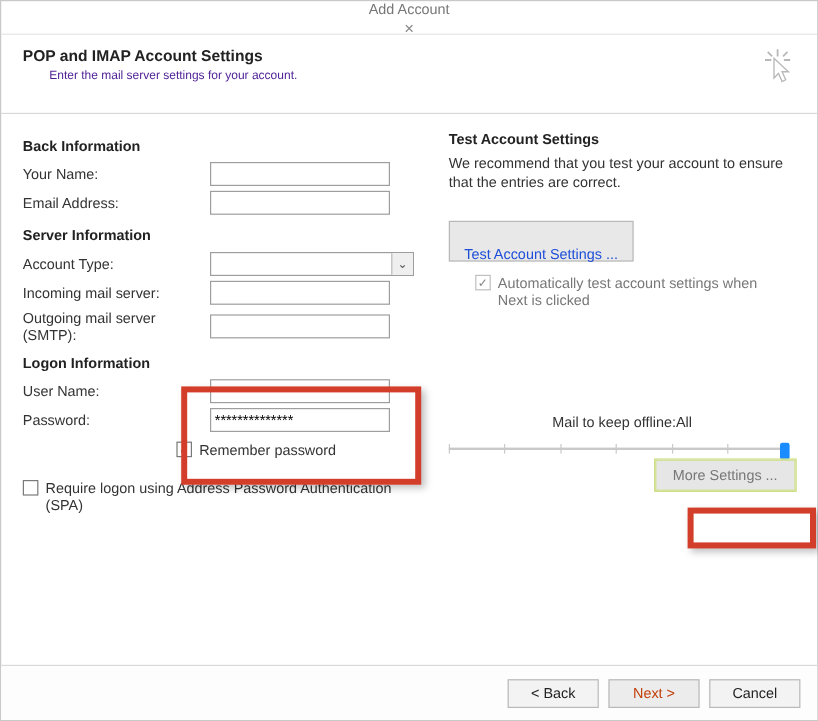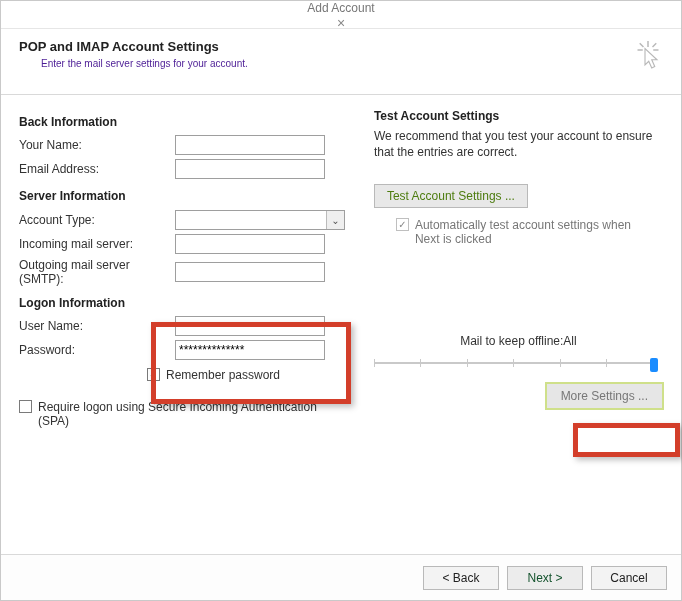--- a/index.html
+++ b/index.html
@@ -154,23 +154,23 @@
   .rh1 { font-weight: 700; color: #222; margin-bottom: 6px; }
   .rtxt { color: #333; line-height: 1.3; }
   .btn {
     display: inline-block;
     min-width: 80px;
     height: 24px;
     line-height: 22px;
     text-align: center;
     border: 1px solid #b9b9b9;
     background: #e8e8e8;
-    color: #4d7c0f;
-    font-size: 12px;
-    padding: 0 12px;
+    color: #1d4ed8;
+    font-size: 12px;
+    padding: 16px 12px;
   }
   .autochk {
     margin-top: 10px;
     display: flex;
     align-items: flex-start;
     gap: 6px;
     padding-left: 22px;
     color: #777;
   }
   .autochk .cbox { border-color: #bfbfbf; color: #888; }
@@ -224,21 +224,21 @@
   }
   .fbtn {
     min-width: 76px;
     height: 24px; line-height: 22px;
     text-align: center;
     border: 1px solid #b9b9b9;
     background: #f3f3f3;
     color: #222;
     font-size: 12px;
   }
-  .fbtn.disabled { color: #14532d; background: #ececec; }
+  .fbtn.disabled { color: #c2410c; background: #ececec; }
 </style>
 </head>
 <body>
 
 <div class="win">
 
   <div class="titlebar">
     <span class="title">Add Account</span>
     <span class="close">×</span>
   </div>
@@ -305,21 +305,21 @@
       </div>
       <div class="row" style="padding-left:128px">
         <div class="cbrow">
           <span class="cbox">✓</span>
           <span>Remember password</span>
         </div>
       </div>
 
       <div class="cbrow" style="margin-top:18px; align-items:flex-start">
         <span class="cbox"></span>
-        <span style="max-width:300px">Require logon using Secure Incoming Authentication (SPA)</span>
+        <span style="max-width:300px">Require logon using Address Password Authentication (SPA)</span>
       </div>
     </div>
 
     <div class="col-right">
       <div class="rh1">Test Account Settings</div>
       <div class="rtxt">We recommend that you test your account to ensure that the entries are correct.</div>
       <div style="margin-top:24px">
         <span class="btn">Test Account Settings ...</span>
       </div>
       <div class="autochk">

